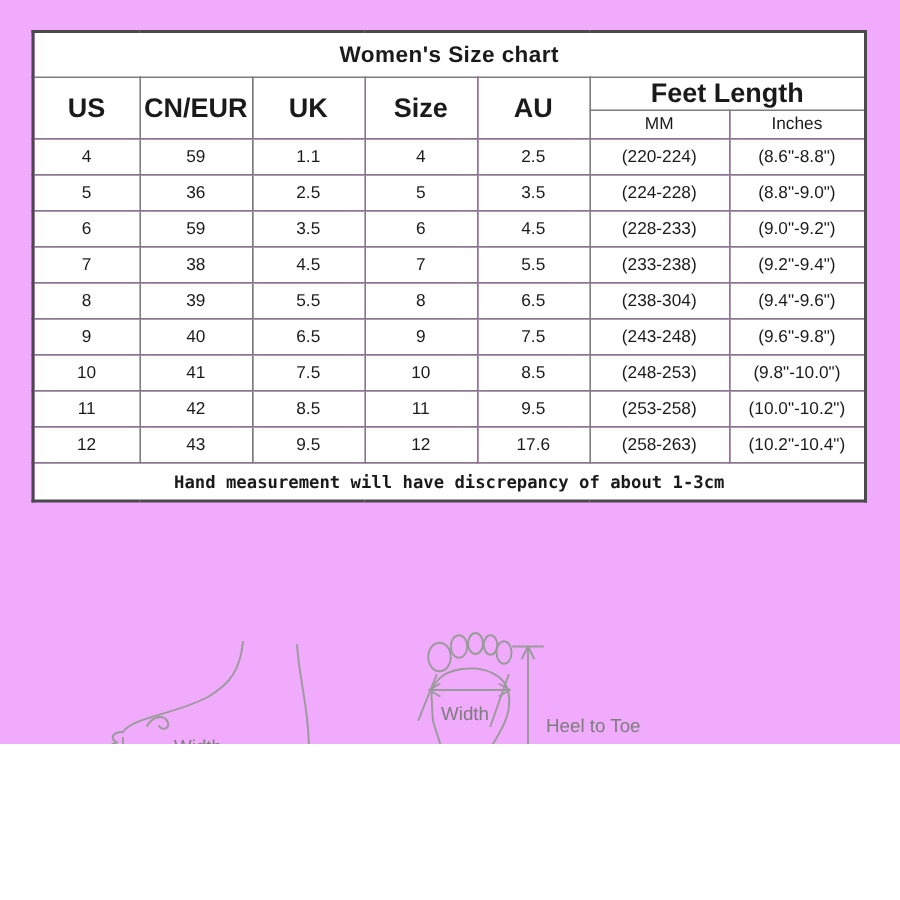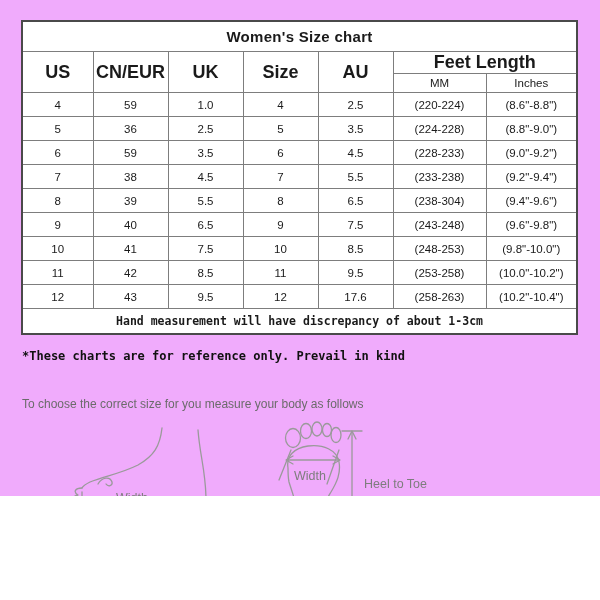--- a/index.html
+++ b/index.html
@@ -161,21 +161,21 @@
       </tr>
       <tr>
         <th class="sub-head">MM</th>
         <th class="sub-head">Inches</th>
       </tr>
     </thead>
     <tbody>
         <tr>
           <td>4</td>
           <td>59</td>
-          <td>1.0</td>
+          <td>1.1</td>
           <td>4</td>
           <td>2.5</td>
           <td>(220-224)</td>
           <td>(8.6"-8.8")</td>
         </tr>
         <tr>
           <td>5</td>
           <td>36</td>
           <td>2.5</td>
           <td>5</td>
@@ -247,24 +247,22 @@
           <td>(10.2"-10.4")</td>
         </tr>
       </tbody>
     <tfoot>
       <tr>
         <td colspan="7">Hand measurement will have discrepancy of about 1-3cm</td>
       </tr>
     </tfoot>
   </table>
 
-  <div class="reference-note">*These charts are for reference only. Prevail in kind</div>
-
-
-  <div class="measure-subheading">To choose the correct size for you measure your body as follows</div>
+
+
 
   <svg class="measure-diagram" width="560" height="140" viewBox="0 0 560 140">
 
     <g>
 
       <path d="M 142 16 C 140 34 134 44 118 53 C 100 62 84 64 70 70 C 66 72 63 74 62 76"></path>
 
       <path d="M 62 76 C 55 76 53 80 58 83 C 52 84 52 89 57 91 C 53 93 55 97 60 98 C 57 100 59 104 65 104 C 67 104.5 69 104.5 71 104"></path>
 
       <path d="M 78 72 C 82 65 90 64 92 70 C 93 74 88 75 86 72"></path>

